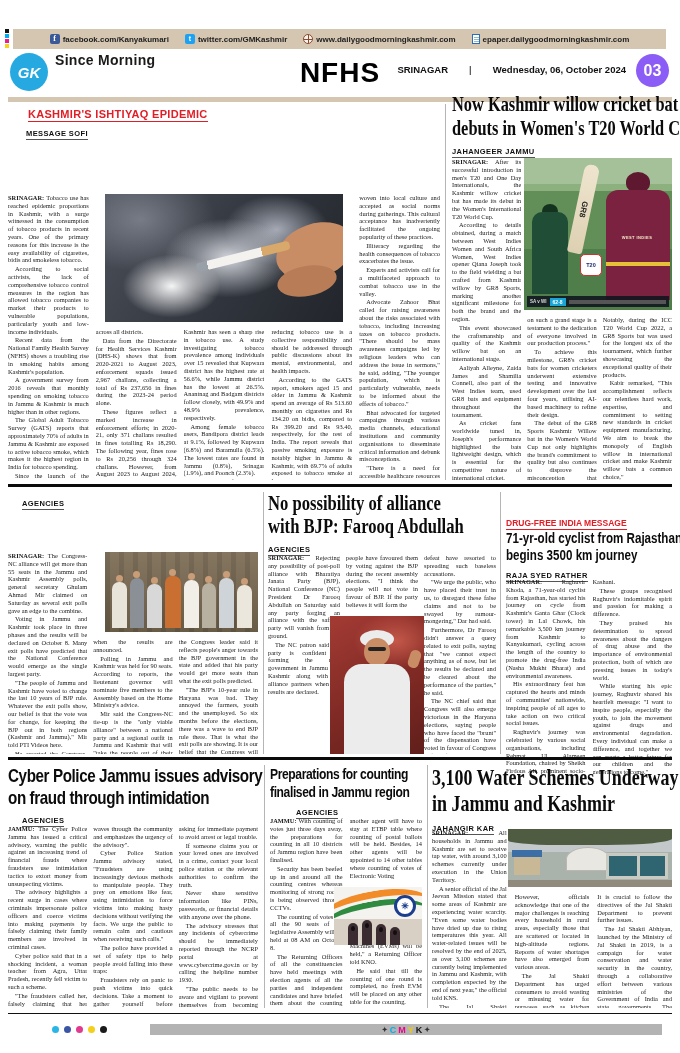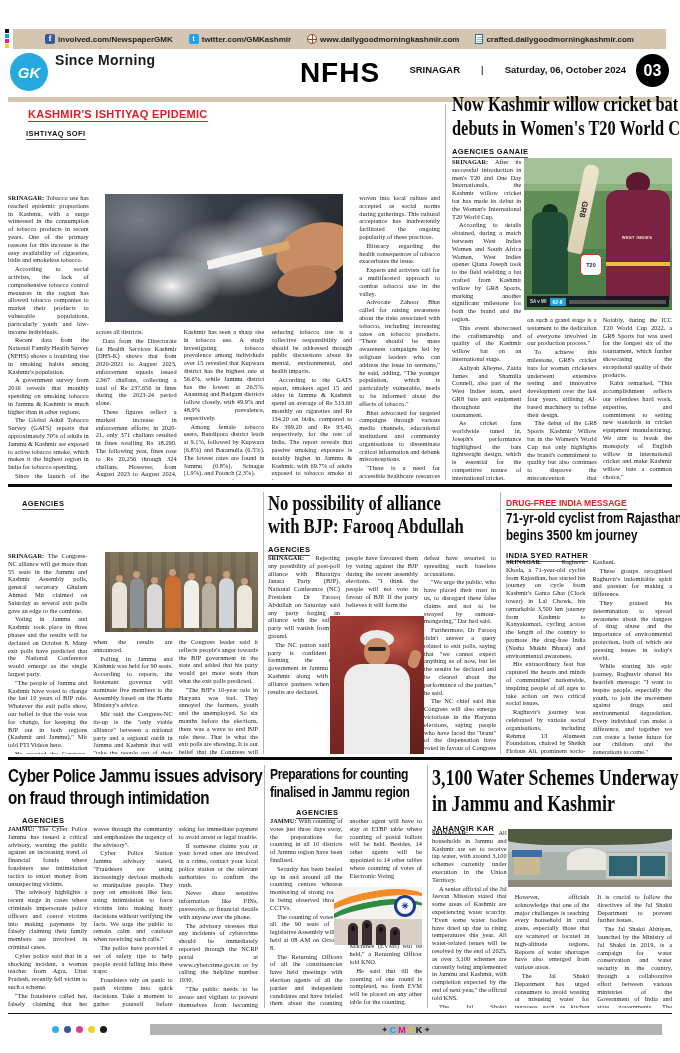--- a/index.html
+++ b/index.html
@@ -21,21 +21,21 @@
      linear-gradient(#9bb,#9bb) 1px 6px/5px 1px no-repeat,#fff;box-sizing:border-box;}
   
   .logo-circle{left:10px;top:53px;width:38px;height:38px;border-radius:50%;background:#25a9e0;color:#fff;display:flex;align-items:center;justify-content:center;font:italic 800 15px "Liberation Sans",sans-serif;}
   .logo-text{left:55px;top:52px;line-height:1;}
   .logo-top{font:600 14px "Liberation Sans",sans-serif;color:#1a1a1a;letter-spacing:.3px;}
   .logo-main{font:800 27px "Liberation Sans",sans-serif;color:#25a9e0;letter-spacing:-.5px;margin-top:-1px;position:relative;}
   .logo-dot{position:absolute;left:96px;top:1px;width:5px;height:5px;border-radius:50%;background:#e8212b;}
   .news-title{left:50%;top:57px;transform:translateX(-50%);font:900 28px "Liberation Sans",sans-serif;color:#000;letter-spacing:1px;}
   .dateline{right:54px;top:64px;font:bold 9.5px "Liberation Sans",sans-serif;color:#111;display:flex;gap:21px;align-items:flex-end;}
   .dateline .sep{color:#555;}
-  .page-circle{left:636px;top:54px;width:33px;height:33px;border-radius:50%;background:#000000;color:#fff;display:flex;align-items:center;justify-content:center;font:800 16px "Liberation Sans",sans-serif;}
+  .page-circle{left:636px;top:54px;width:33px;height:33px;border-radius:50%;background:#8b5cf6;color:#fff;display:flex;align-items:center;justify-content:center;font:800 16px "Liberation Sans",sans-serif;}
   .tanrule{left:8px;top:97px;width:664px;height:5px;background:#d5c6b1;}
   
   .kicker{color:#e11d26;font:bold 11px "Liberation Sans",sans-serif;letter-spacing:.3px;border-bottom:1.5px solid #e11d26;display:inline-block;padding-bottom:1px;}
   .kicker-sm{color:#e11d26;font:bold 8.5px "Liberation Sans",sans-serif;border-bottom:1px solid #e11d26;display:inline-block;padding-bottom:1px;}
   .hl{font-family:"Liberation Sans",sans-serif;font-weight:800;color:#0b0b0b;white-space:nowrap;transform-origin:0 50%;letter-spacing:-.5px;}
   .hls{font-family:"Liberation Serif",serif;font-weight:700;color:#0b0b0b;white-space:nowrap;transform-origin:0 50%;}
   .byline{font:bold 7.5px "Liberation Sans",sans-serif;letter-spacing:.4px;color:#111;display:inline-block;border-bottom:1px solid #555;padding-bottom:1px;}
   .body-cols{position:absolute;display:flex;}
   .col{flex:1;overflow:hidden;text-align:justify;font-size:6.4px;line-height:7.8px;color:#1a1a1a;}
   .col p{margin:0 0 1px;text-indent:7px;}
@@ -95,21 +95,21 @@
   .art-farooq{left:268px;top:492px;width:228px;height:262px;}
   .farooq-h .hls{font-size:20px;line-height:23px;transform:scaleX(.83);}
   .farooq-body{left:0;top:62px;width:228px;height:200px;gap:6px;}
   .ph-farooq{left:62px;top:62px;width:94px;height:138px;overflow:hidden;background:radial-gradient(60px 40px at 70% 18%,#c4584a,rgba(0,0,0,0) 70%),linear-gradient(150deg,#a33b34,#7c2823 60%,#601f1b);}
   .f-hair{position:absolute;left:30px;top:14px;width:34px;height:18px;border-radius:50%;background:#ececec;}
   .f-head{position:absolute;left:34px;top:22px;width:26px;height:28px;border-radius:50%;background:#c98d66;}
   .f-glasses{position:absolute;left:38px;top:31px;width:18px;height:4px;background:#222;border-radius:2px;}
   .f-body{position:absolute;left:14px;top:48px;width:66px;height:90px;border-radius:18px 18px 0 0;background:#ececec;}
   .f-hand{position:absolute;right:4px;top:34px;width:11px;height:18px;border-radius:5px;background:#c98d66;transform:rotate(18deg);}
   
-  .art-cyclist{left:506px;top:492px;width:166px;height:262px;}
+  .art-cyclist{left:506px;top:512px;width:166px;height:262px;}
   .cyclist-h .hl{font-size:14.5px;line-height:17px;transform:scaleX(.8);letter-spacing:0;}
   .cyclist-body{left:0;top:66px;width:166px;height:196px;gap:7px;}
   
   .art-cyber{left:8px;top:765px;width:250px;height:243px;}
   .cyber-h .hl{font-size:19px;line-height:22px;transform:scaleX(.8);}
   .art-cyber .byline{margin:3px 0 0 14px;}
   .cyber-body{left:0;top:60px;width:250px;height:183px;gap:6px;}
   .art-counting{left:270px;top:765px;width:152px;height:243px;}
   .counting-h .hl{font-size:15.5px;line-height:18px;transform:scaleX(.78);}
   .art-counting .byline{margin:2px 0 0 26px;}
@@ -146,52 +146,52 @@
 <div class="abs regmarks">
   <div class="regmark" style="background:#111"></div>
   <div class="regmark" style="background:#00aeef"></div>
   <div class="regmark" style="background:#ec1e8c"></div>
   <div class="regmark" style="background:#f6d31c"></div>
 </div>
 
 <div class="abs topbar">
   <div class="tlink">
     <span class="ic-fb">f</span>
-    <span>involved.com/NewspaperGMK</span>
+    <span>facebook.com/Kanyakumari</span>
   </div>
   <div class="tlink">
     <span class="ic-tw">t</span>
     <span>twitter.com/GMKashmir</span>
   </div>
   <div class="tlink">
     <span class="ic-gl"></span>
     <span>www.dailygoodmorningkashmir.com</span>
   </div>
   <div class="tlink">
     <span class="ic-ep"></span>
-    <span>crafted.dailygoodmorningkashmir.com</span>
+    <span>epaper.dailygoodmorningkashmir.com</span>
   </div>
 </div>
 
 <div class="abs logo-circle">GK</div>
 <div class="abs logo-text">
   <div class="logo-top">Since Morning</div>
 </div>
 <div class="abs news-title">NFHS</div>
 <div class="abs dateline">
   <span>SRINAGAR</span>
   <span class="sep">|</span>
-  <span>Saturday, 06, October 2024</span>
+  <span>Wednesday, 06, October 2024</span>
 </div>
 <div class="abs page-circle">03</div>
 <div class="abs tanrule"></div>
 
 <div class="abs art-lead">
   <span class="kicker">KASHMIR'S ISHTIYAQ EPIDEMIC</span>
-  <div><span class="byline">ISHTIYAQ SOFI</span></div>
+  <div><span class="byline">MESSAGE SOFI</span></div>
   <div class="abs body-cols lead-body">
     <div class="col">
         <p class="first"><b>SRINAGAR: </b>Tobacco use has reached epidemic proportions in Kashmir, with a surge witnessed in the consumption of tobacco products in recent years. One of the primary reasons for this increase is the easy availability of cigarettes, bidis and smokeless tobacco.</p>
         <p>According to social activists, the lack of comprehensive tobacco control measures in the region has allowed tobacco companies to market their products to vulnerable populations, particularly youth and low-income individuals.</p>
         <p>Recent data from the National Family Health Survey (NFHS) shows a troubling rise in smoking habits among Kashmir's population.</p>
         <p>A government survey from 2016 reveals that monthly spending on smoking tobacco in Jammu &amp; Kashmir is much higher than in other regions.</p>
         <p>The Global Adult Tobacco Survey (GATS) reports that approximately 70% of adults in Jammu &amp; Kashmir are exposed to active tobacco smoke, which makes it the highest region in India for tobacco spending.</p>
         <p>Since the launch of the National Tobacco Control Programme (NTCP) in 2008, efforts have expanded</p>
       </div>
     <div class="col pt-lead">
@@ -224,21 +224,21 @@
   </div>
 </div>
 
 <div class="abs vdiv" style="left:445px;top:104px;height:376px;"></div>
 
 <div class="abs art-cricket">
   <div class="cricket-h">
     <div class="hls">Now Kashmir willow cricket bat</div>
     <div class="hls">debuts in Women's T20 World Cup</div>
   </div>
-  <div><span class="byline">AGENCIES GANAIE</span></div>
+  <div><span class="byline">JAHANGEER JAMMU</span></div>
   <div class="abs body-cols cricket-body">
     <div class="col">
         <p class="first"><b>SRINAGAR: </b>After its successful introduction in men's T20 and One Day Internationals, the Kashmir willow cricket bat has made its debut in the Women's International T20 World Cup.</p>
         <p>According to details obtained, during a match between West Indies Women and South Africa Women, West Indies opener Qiana Joseph took to the field wielding a bat crafted from Kashmir willow by GR8 Sports, marking another significant milestone for both the brand and the region.</p>
         <p>This event showcased the craftsmanship and quality of the Kashmir willow bat on an international stage.</p>
         <p>Aaliyah Alleyne, Zaida James and Shamilia Connell, also part of the West Indies team, used GR8 bats and equipment throughout the tournament.</p>
         <p>As cricket fans worldwide tuned in, Joseph's performance highlighted the bats lightweight design, which is essential for the competitive nature of international cricket.</p>
       </div>
     <div class="col pt-cricket">
         <p class="first">on such a grand stage is a testament to the dedication of everyone involved in our production process."</p>
@@ -336,21 +336,21 @@
 </div>
 
 <div class="abs vdiv" style="left:500px;top:492px;height:262px;"></div>
 
 <div class="abs art-cyclist">
   <span class="kicker-sm">DRUG-FREE INDIA MESSAGE</span>
   <div class="cyclist-h">
     <div class="hl">71-yr-old cyclist from Rajasthan</div>
     <div class="hl">begins 3500 km journey</div>
   </div>
-  <div><span class="byline">INDIA SYED RATHER</span></div>
+  <div><span class="byline">RAJA SYED RATHER</span></div>
   <div class="abs body-cols cyclist-body">
     <div class="col">
         <p class="first"><b>SRINAGAR: </b>Raghuvir Khoda, a 71-year-old cyclist from Rajasthan, has started his journey on cycle from Kashmir's Ganta Ghar (Clock tower) in Lal Chowk, his remarkable 3,500 km journey from Kashmir to Kanyakumari, cycling across the length of the country to promote the drug-free India (Nasha Mukht Bharat) and environmental awareness.</p>
         <p>His extraordinary feat has captured the hearts and minds of communities' nationwide, inspiring people of all ages to take action on two critical social issues.</p>
         <p>Raghuvir's journey was celebrated by various social organisations, including Rehmat Ul Alameen Foundation, chaired by Sheikh Firdous Ali, prominent socio-environmental activist like Dr. Touseef Ahmed and renowned social worker of Kashmir Syed Aijaz</p>
       </div>
     <div class="col">
         <p class="first">Kashani.</p>
         <p>These groups recognised Raghuvir's indomitable spirit and passion for making a difference.</p>
         <p>They praised his determination to spread awareness about the dangers of drug abuse and the importance of environmental protection, both of which are pressing issues in today's world.</p>

